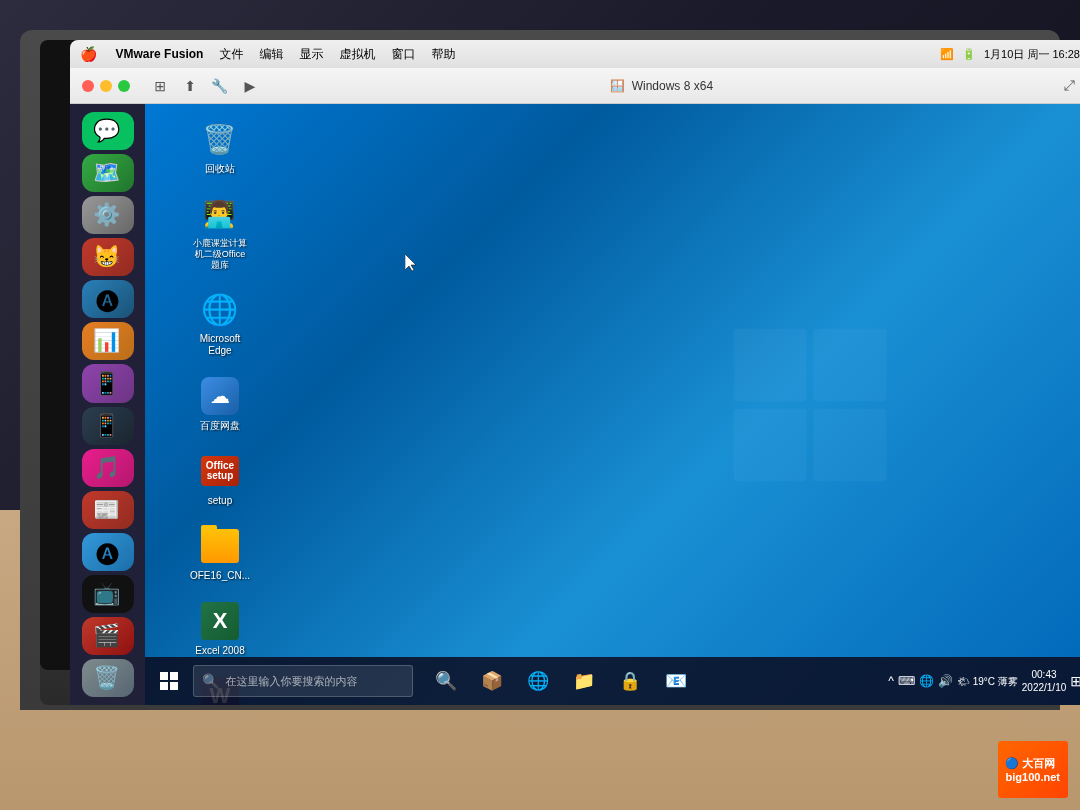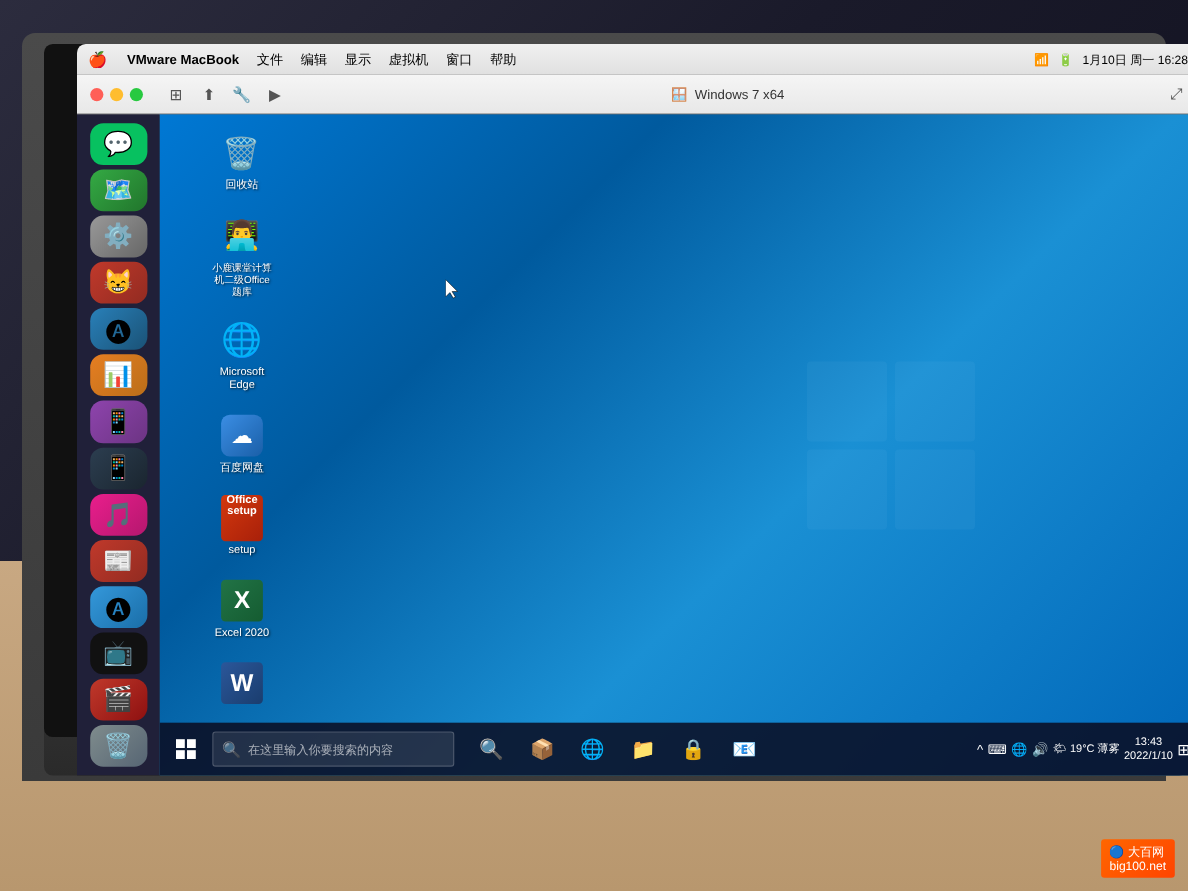--- a/index.html
+++ b/index.html
@@ -409,23 +409,23 @@
     }
 
     
     .watermark {
       position: absolute;
       bottom: 12px;
       right: 12px;
       background: linear-gradient(135deg, #ff6600 0%, #ff4400 100%);
       color: white;
       font-size: 11px;
-      padding: 4px 8px;
+      padding: 15px 8px;
       border-radius: 3px;
-      font-weight: normal;
+      font-weight: bold;
       z-index: 999;
     }
 
     
     .dock-wechat { background: #07c160; }
     .dock-maps { background: linear-gradient(135deg, #34aa44, #21752c); }
     .dock-settings { background: linear-gradient(135deg, #888, #666); }
     .dock-app1 { background: linear-gradient(135deg, #ff6b6b, #cc4444); }
     .dock-app2 { background: linear-gradient(135deg, #4a90d9, #1a5fa8); }
     .dock-app3 { background: linear-gradient(135deg, #f5a623, #c8831c); }
@@ -506,21 +506,21 @@
     </div>
     <div class="trackpad"></div>
   </div>
 
   <div class="screen-bezel">
 
     <div class="vmware-window">
 
       <div class="mac-menubar">
         <span class="apple-logo">🍎</span>
-        <span class="menu-item bold">VMware MacBook</span>
+        <span class="menu-item bold">VMware Fusion</span>
         <span class="menu-item">文件</span>
         <span class="menu-item">编辑</span>
         <span class="menu-item">显示</span>
         <span class="menu-item">虚拟机</span>
         <span class="menu-item">窗口</span>
         <span class="menu-item">帮助</span>
         <div class="right-items">
           <span>📶</span>
           <span>🔋</span>
           <span>1月10日 周一 16:28</span>
@@ -534,21 +534,21 @@
           <div class="traffic-light green"></div>
         </div>
         <div class="titlebar-icons">
           <div class="titlebar-icon">⊞</div>
           <div class="titlebar-icon">⬆</div>
           <div class="titlebar-icon">🔧</div>
           <div class="titlebar-icon">▶</div>
         </div>
         <div class="titlebar-center">
           <span>🪟</span>
-          <span>Windows 7 x64</span>
+          <span>Windows 8 x64</span>
         </div>
         <div class="titlebar-right">⤢</div>
       </div>
 
       <div class="mac-dock">
         <div class="dock-icon dock-wechat">💬</div>
         <div class="dock-icon dock-maps">🗺️</div>
         <div class="dock-icon dock-settings" style="background:linear-gradient(135deg,#999,#666)">⚙️</div>
         <div class="dock-icon dock-app1" style="background:linear-gradient(135deg,#c0392b,#922b21)">😸</div>
         <div class="dock-icon dock-app2" style="background:linear-gradient(135deg,#2980b9,#1a5276)">🅐</div>
@@ -584,33 +584,41 @@
 
           <div class="win-icon">
             <div class="icon-img">
               <div style="width:38px;height:38px;background:linear-gradient(135deg,#3b8ee4,#1a5fa8);border-radius:8px;display:flex;align-items:center;justify-content:center;font-size:20px;color:white">☁</div>
             </div>
             <div class="icon-label">百度网盘</div>
           </div>
 
           <div class="win-icon">
             <div class="icon-img">
-              <div style="width:38px;height:42px;background:linear-gradient(135deg,#d4380d,#a8200a);border-radius:4px;display:flex;justify-content:center">
+              <div style="width:38px;height:30px;background:linear-gradient(135deg,#d4380d,#a8200a);border-radius:4px;display:flex;align-items:center;justify-content:center">
                 <div style="color:white;font-size:10px;font-weight:bold;text-align:center;line-height:1">Office<br>setup</div>
               </div>
             </div>
             <div class="icon-label">setup</div>
           </div>
 
+          <div class="win-icon">
+            <div class="icon-img">
+              <div style="width:38px;height:34px;background:linear-gradient(180deg,#ffc107,#ff9800);border-radius:3px;position:relative">
+                <div style="position:absolute;top:-4px;left:0;width:16px;height:6px;background:#ffc107;border-radius:2px 2px 0 0"></div>
+              </div>
+            </div>
+            <div class="icon-label">OFE16_CN...</div>
+          </div>
 
           <div class="win-icon">
             <div class="icon-img">
               <div style="width:38px;height:38px;background:linear-gradient(135deg,#217346,#155c31);border-radius:4px;display:flex;align-items:center;justify-content:center;color:white;font-size:22px;font-weight:bold">X</div>
             </div>
-            <div class="icon-label">Excel 2020</div>
+            <div class="icon-label">Excel 2008</div>
           </div>
 
           <div class="win-icon">
             <div class="icon-img">
               <div style="width:38px;height:38px;background:linear-gradient(135deg,#2b579a,#1a3d6e);border-radius:4px;display:flex;align-items:center;justify-content:center;color:white;font-size:22px;font-weight:bold">W</div>
             </div>
 
           </div>
 
         </div>
@@ -658,21 +666,21 @@
           <div class="win-systray">
             <span style="color:white;font-size:12px">^</span>
             <span style="color:white;font-size:12px">⌨</span>
             <span style="color:white;font-size:12px">🌐</span>
             <span style="color:white;font-size:12px">🔊</span>
             <div class="systray-text">
               <span>🌤</span>
               <span>19°C 薄雾</span>
             </div>
             <div class="systray-text">
-              <div>13:43</div>
+              <div>00:43</div>
               <div>2022/1/10</div>
             </div>
             <span style="color:white;font-size:14px">⊞</span>
           </div>
 
         </div>
 
       </div>
 
     </div>

